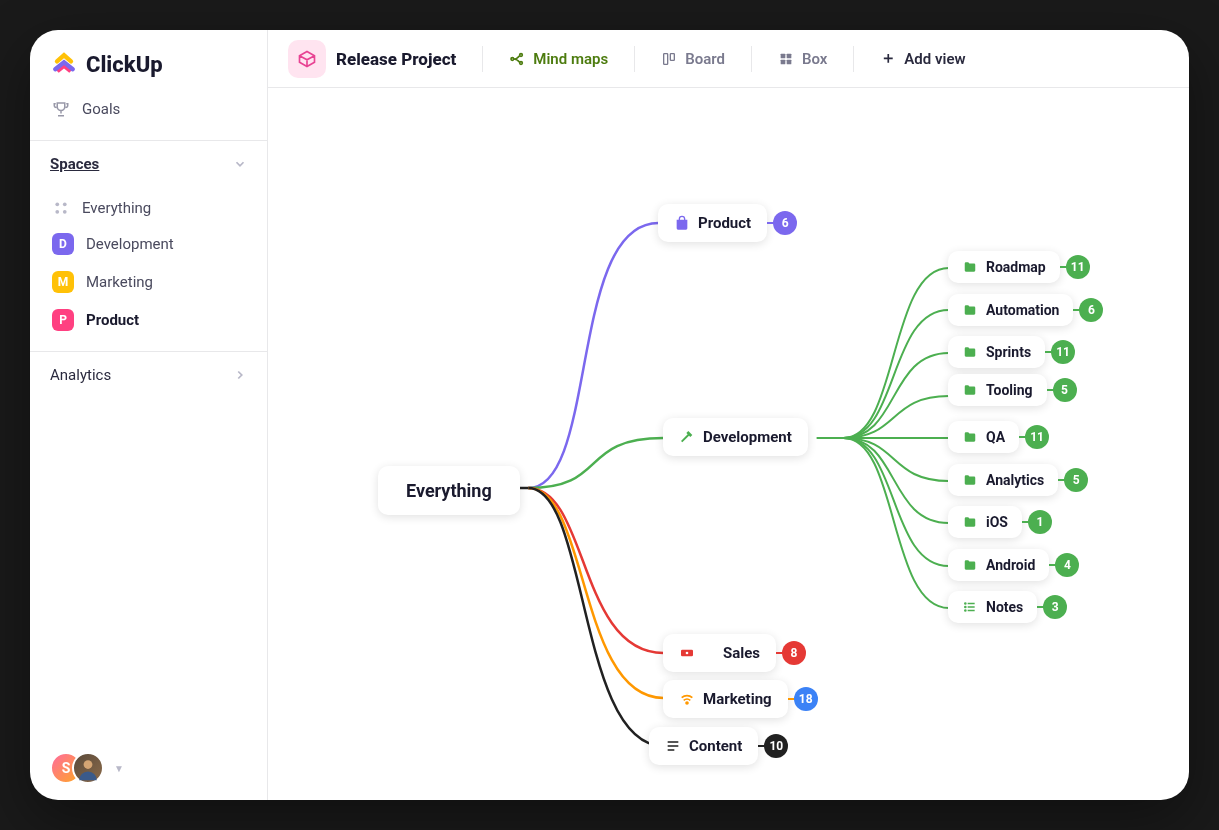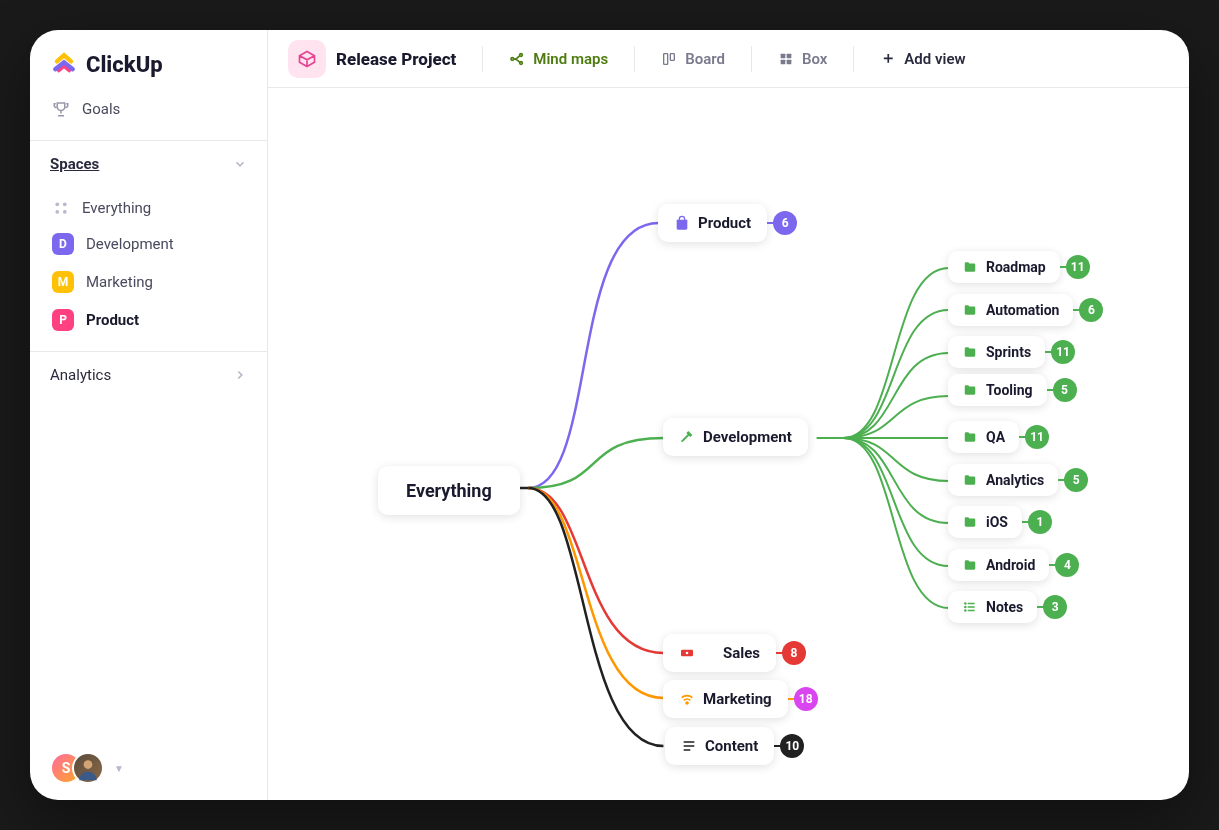--- a/index.html
+++ b/index.html
@@ -301,24 +301,24 @@
 
       <div class="node" style="left:395px; top:592px;">
         <span class="node-icon" style="color:#ff9800">
           <svg width="16" height="16" viewBox="0 0 24 24" fill="none" stroke="currentColor" stroke-width="2.5">
               <path d="M4 10 a12 12 0 0 1 16 0 M7 14 a8 8 0 0 1 10 0"></path>
               <circle cx="12" cy="18" r="1.5" fill="currentColor"></circle>
             </svg>
         </span>
         <span>Marketing</span>
         <span class="connector-stub" style="background:#ff9800; left:auto; right:-14px;"></span>
-        <span class="count-badge" style="background:#d946ef">18</span>
-      </div>
-
-      <div class="node" style="left:397px; top:639px;">
+        <span class="count-badge" style="background:#3b82f6">18</span>
+      </div>
+
+      <div class="node" style="left:381px; top:639px;">
         <span class="node-icon" style="color:#212121">
           <svg width="16" height="16" viewBox="0 0 24 24" fill="none" stroke="currentColor" stroke-width="2.5">
               <path d="M4 6 H20 M4 12 H20 M4 18 H14"></path>
             </svg>
         </span>
         <span>Content</span>
         <span class="connector-stub" style="background:#212121; left:auto; right:-14px;"></span>
         <span class="count-badge" style="background:#212121">10</span>
       </div>
 

